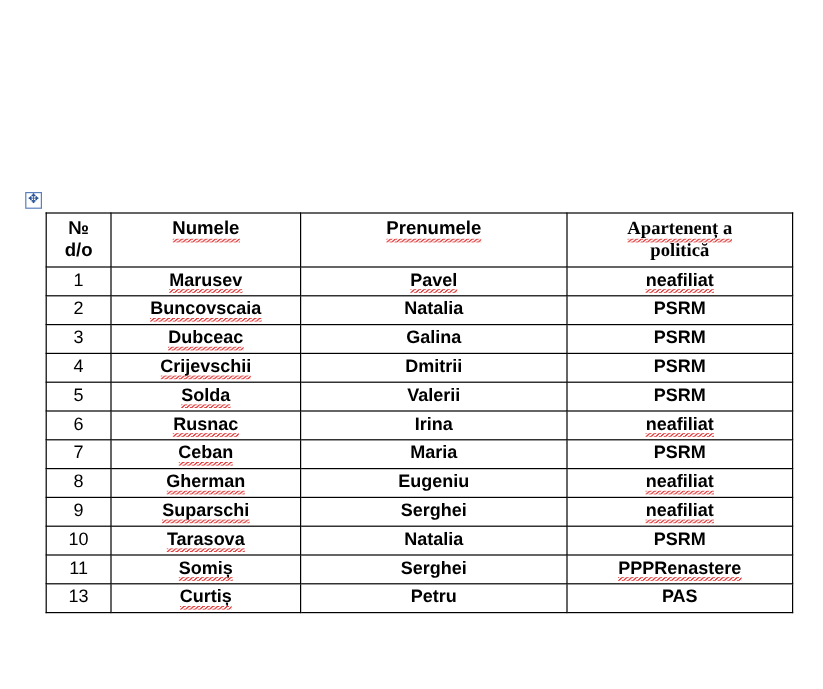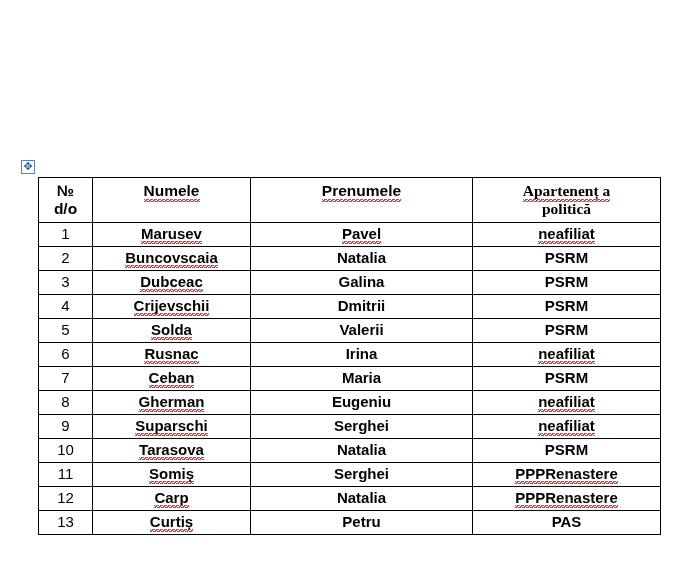--- a/index.html
+++ b/index.html
@@ -207,26 +207,20 @@
             <td class="c-pren"><span>Natalia</span></td>
             <td class="c-apar"><span>PSRM</span></td>
           </tr>
           <tr>
             <td class="c-no">11</td>
             <td class="c-nume"><span class="sq">Somiș</span></td>
             <td class="c-pren"><span>Serghei</span></td>
             <td class="c-apar"><span class="sq">PPPRenastere</span></td>
           </tr>
           <tr>
-            <td class="c-no">12</td>
-            <td class="c-nume"><span class="sq">Carp</span></td>
-            <td class="c-pren"><span>Natalia</span></td>
-            <td class="c-apar"><span class="sq">PPPRenastere</span></td>
-          </tr>
-          <tr>
             <td class="c-no">13</td>
             <td class="c-nume"><span class="sq">Curtiș</span></td>
             <td class="c-pren"><span>Petru</span></td>
             <td class="c-apar"><span>PAS</span></td>
           </tr>
         </tbody>
     </table>
   </div>
 
 </div>

